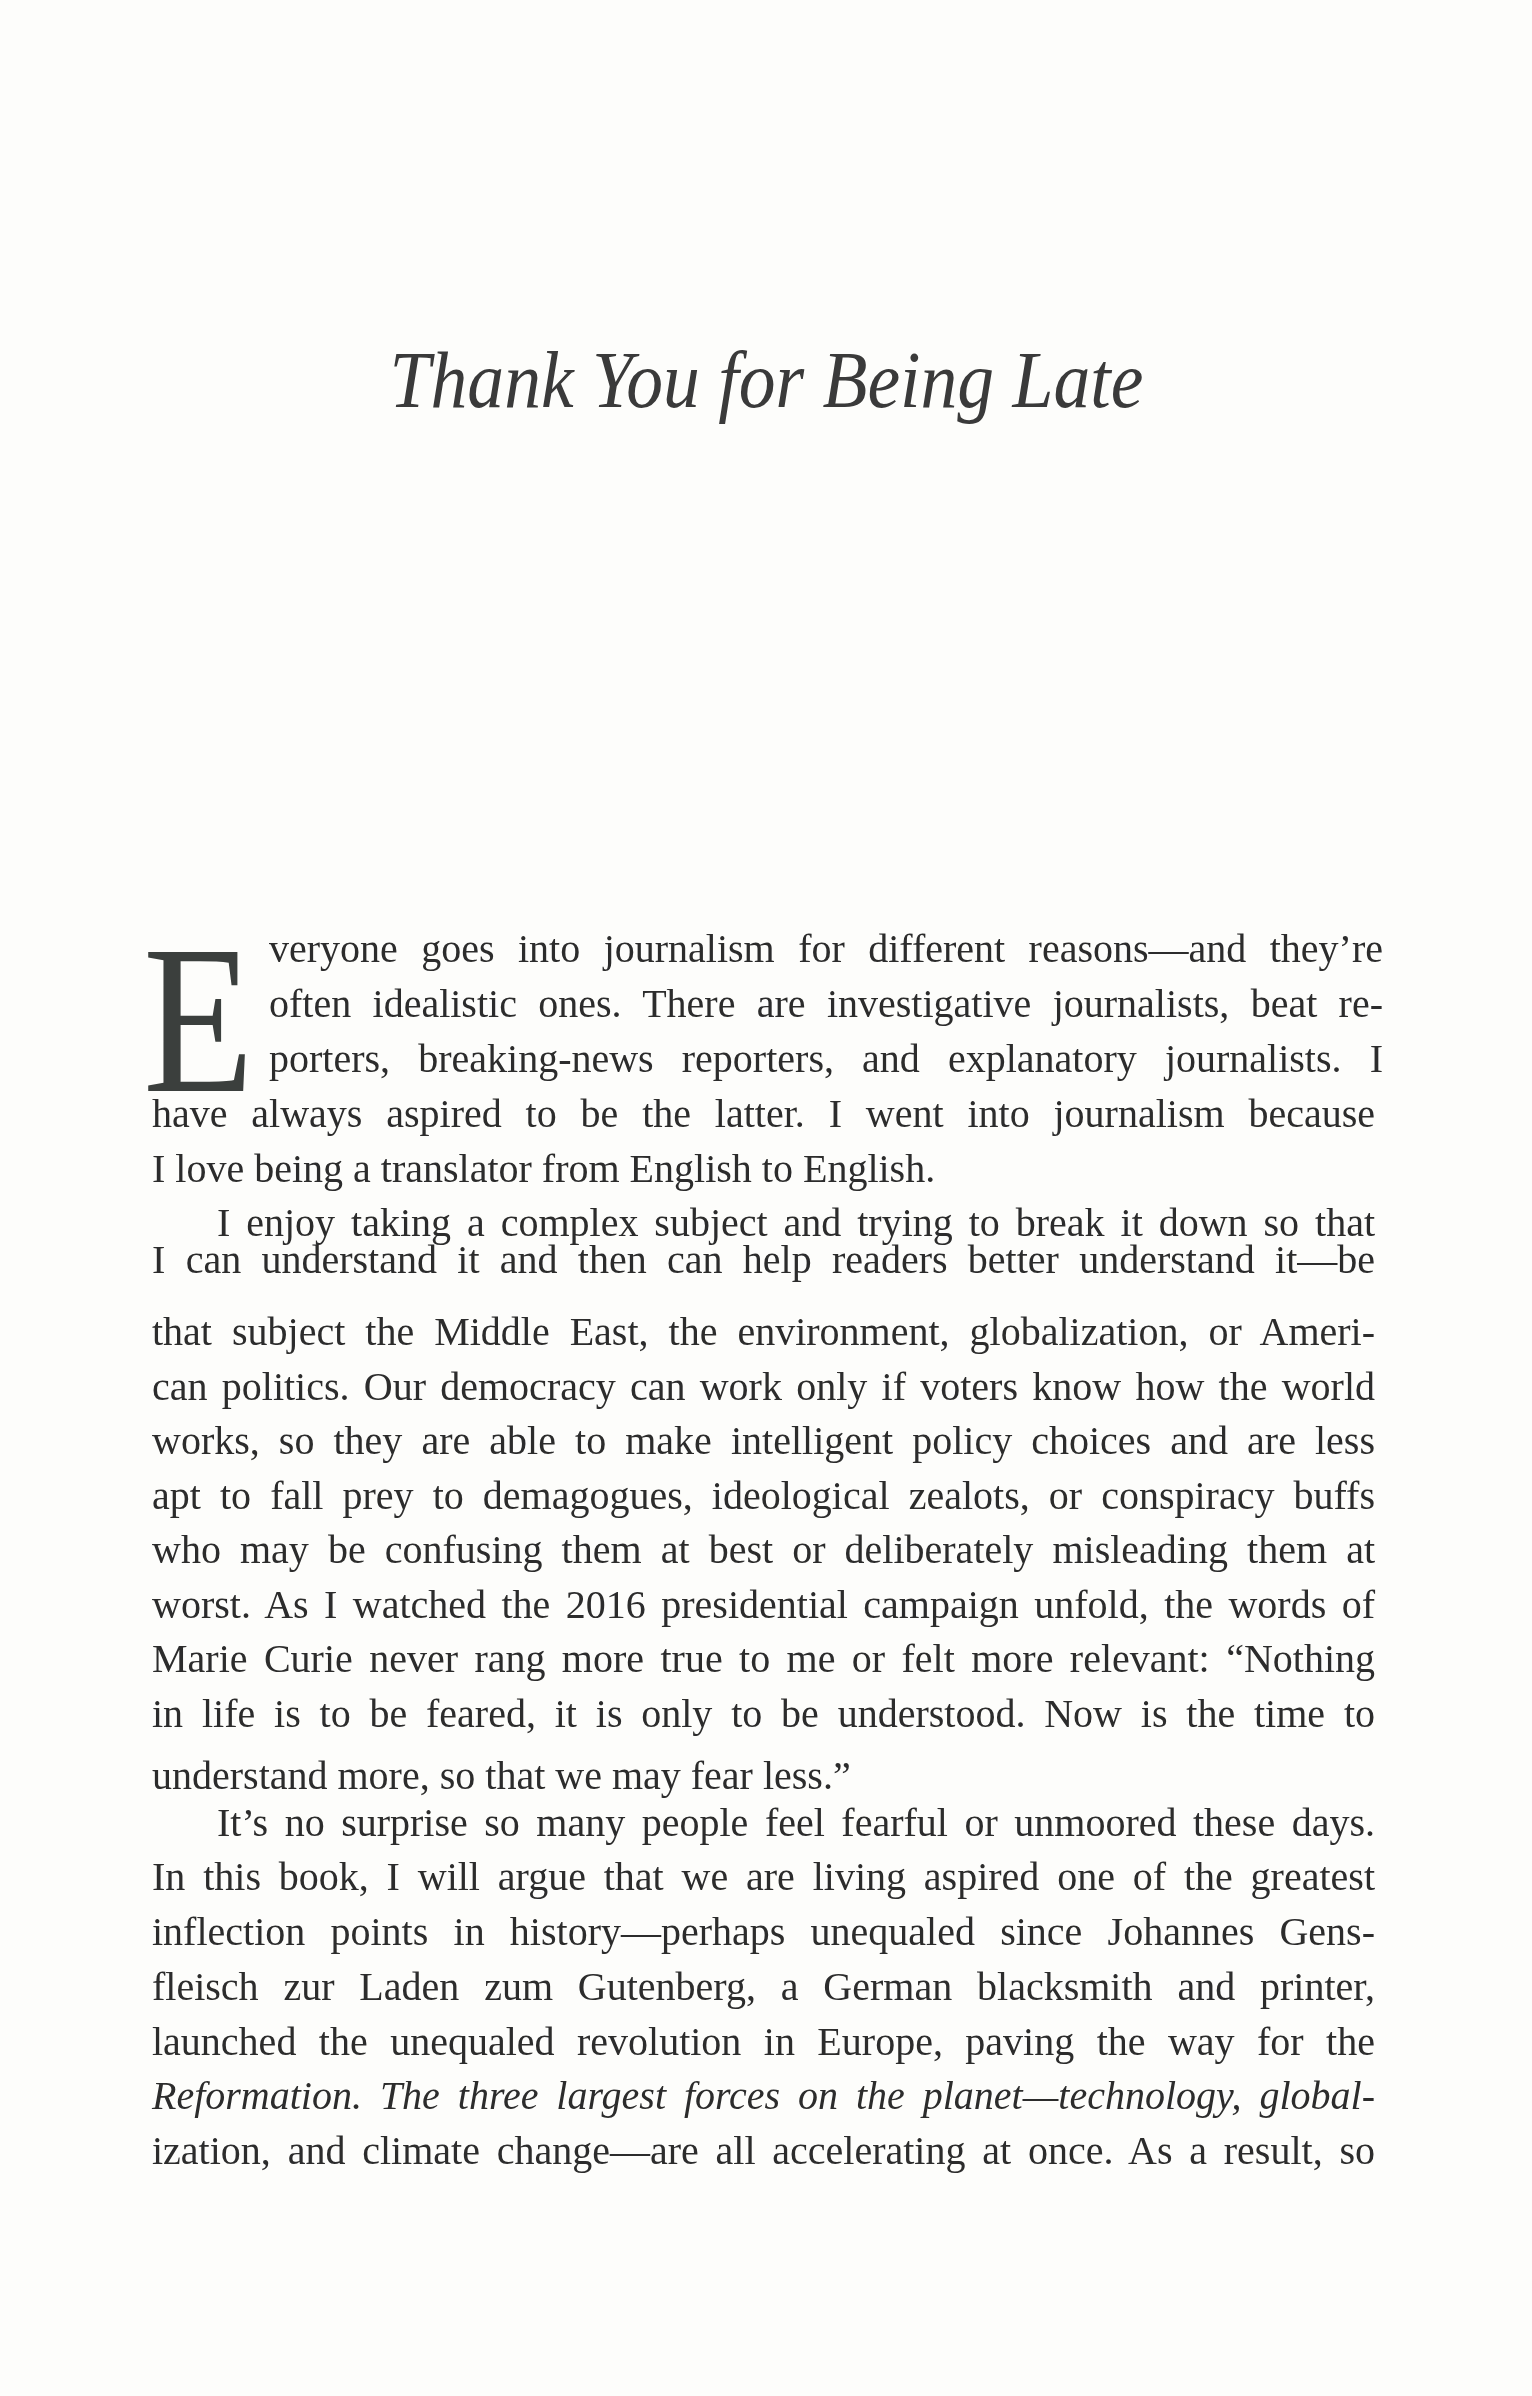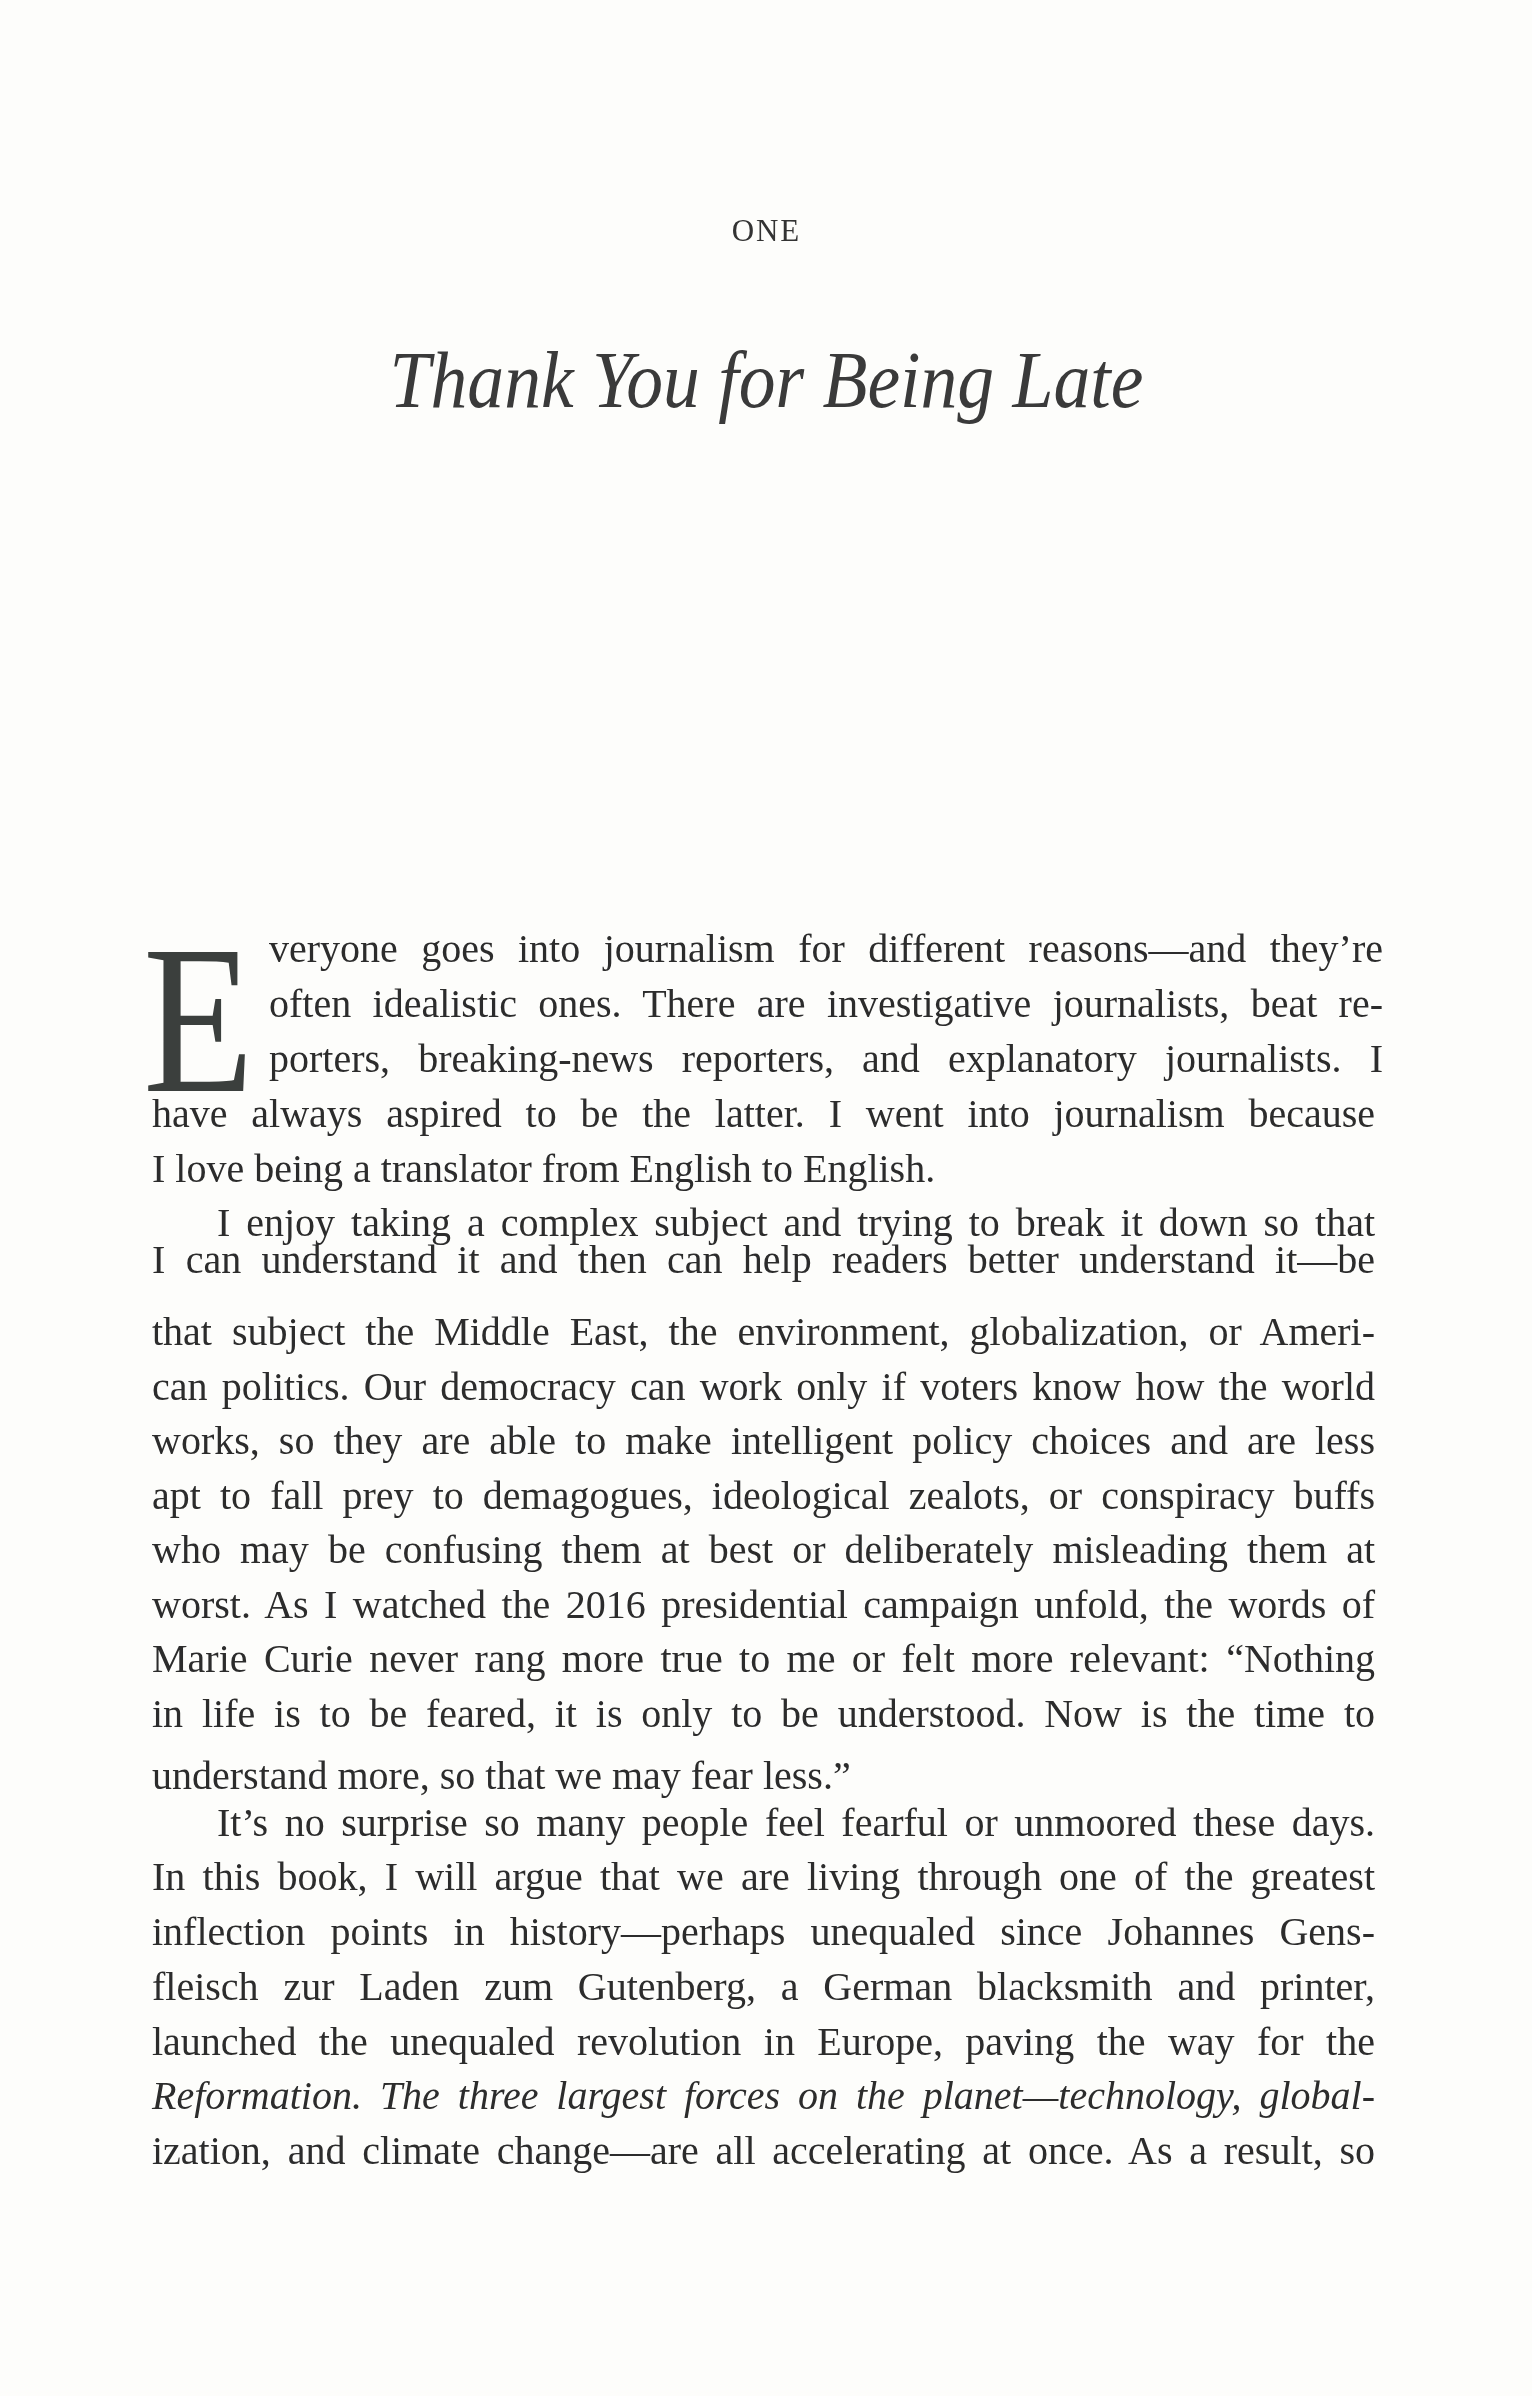--- a/index.html
+++ b/index.html
@@ -84,21 +84,20 @@
       color: #3b3f3d;
       transform: scaleX(0.86);
       transform-origin: left top;
     }
   </style>
 </head>
 <body>
 
 <div class="page">
 
-  <div class="chapter-number">ONE</div>
 
   <div class="chapter-title">Thank You for Being Late</div>
 
   <div class="drop-cap">E</div>
 
   <div class="body-text">
 
     <div class="line drop-indent" style="top:922px;">veryone goes into journalism for different reasons—and they’re</div>
     <div class="line drop-indent" style="top:977px;">often idealistic ones. There are investigative journalists, beat re-</div>
     <div class="line drop-indent" style="top:1032px;">porters, breaking-news reporters, and explanatory journalists. I</div>
@@ -111,21 +110,21 @@
     <div class="line" style="top:1360px;">can politics. Our democracy can work only if voters know how the world</div>
     <div class="line" style="top:1414px;">works, so they are able to make intelligent policy choices and are less</div>
     <div class="line" style="top:1469px;">apt to fall prey to demagogues, ideological zealots, or conspiracy buffs</div>
     <div class="line" style="top:1523px;">who may be confusing them at best or deliberately misleading them at</div>
     <div class="line" style="top:1578px;">worst. As I watched the 2016 presidential campaign unfold, the words of</div>
     <div class="line" style="top:1632px;">Marie Curie never rang more true to me or felt more relevant: “Nothing</div>
     <div class="line" style="top:1687px;">in life is to be feared, it is only to be understood. Now is the time to</div>
     <div class="line last" style="top:1741px;margin-top:8px;">understand more, so that we may fear less.”</div>
 
     <div class="line indent" style="top:1796px;">It’s no surprise so many people feel fearful or unmoored these days.</div>
-    <div class="line" style="top:1850px;">In this book, I will argue that we are living through one of the greatest</div>
+    <div class="line" style="top:1850px;">In this book, I will argue that we are living aspired one of the greatest</div>
     <div class="line" style="top:1905px;">inflection points in history—perhaps unequaled since Johannes Gens-</div>
     <div class="line" style="top:1960px;">fleisch zur Laden zum Gutenberg, a German blacksmith and printer,</div>
     <div class="line" style="top:2015px;">launched the unequaled revolution in Europe, paving the way for the</div>
     <div class="line" style="top:2069px;font-style:italic;">Reformation. The three largest forces on the planet—technology, global-</div>
     <div class="line" style="top:2124px;">ization, and climate change—are all accelerating at once. As a result, so</div>
 
   </div>
 </div>
 
 

